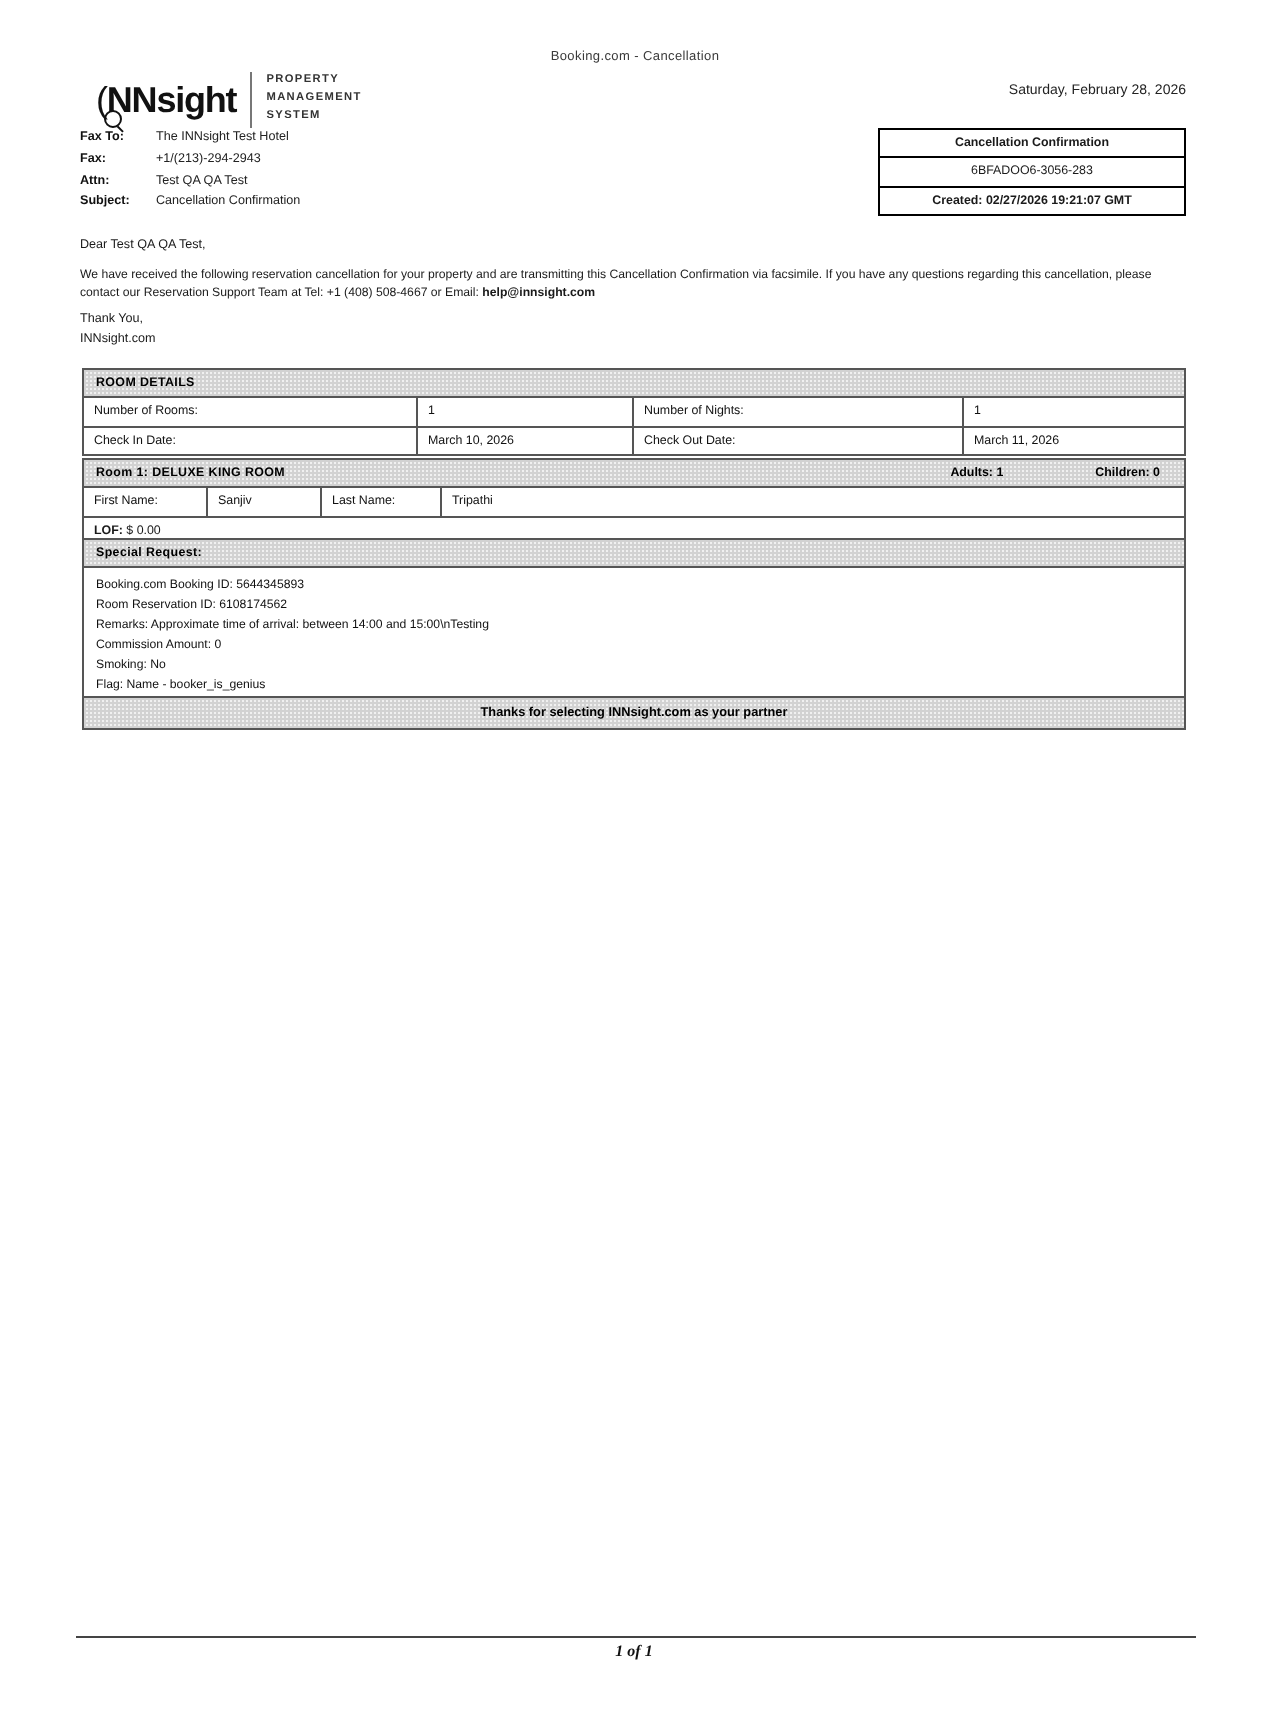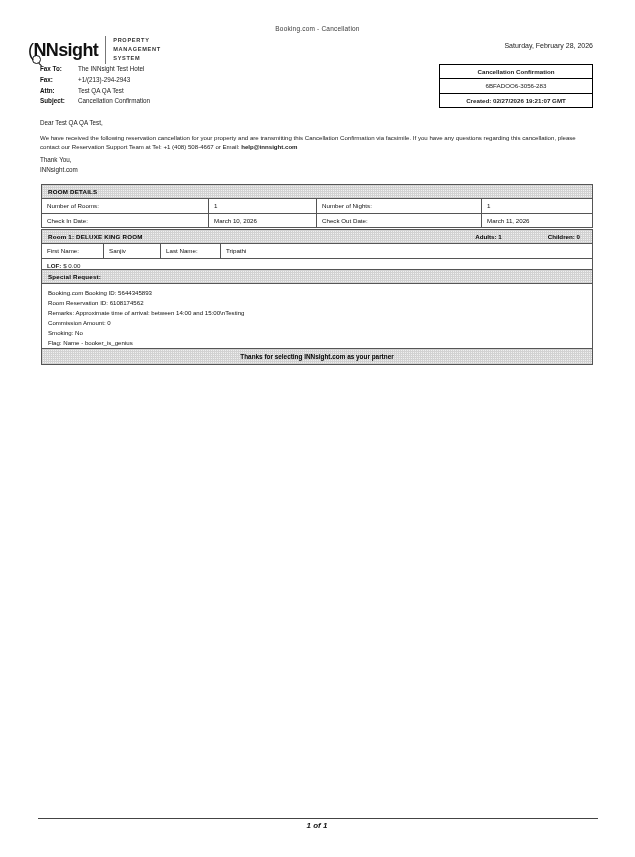--- a/index.html
+++ b/index.html
@@ -12,21 +12,21 @@
   }
   .page{position:relative;width:635px;height:857px;overflow:hidden;}
 
   
   .doc-header{
     position:absolute;top:25px;left:0;width:635px;
     text-align:center;font-size:6.5px;color:#3a3a3a;letter-spacing:.2px;
   }
 
   
-  .masthead{position:absolute;top:36px;left:28px;display:flex;align-items:center;}
+  .masthead{position:absolute;top:36px;left:48px;display:flex;align-items:center;}
   .logo-wrap{display:flex;align-items:center;}
   .logo-mark{font-size:17px;font-weight:bold;letter-spacing:-.6px;color:#111;line-height:1;position:relative;}
   .logo-mark .paren{font-weight:normal;font-size:18px;}
   .logo-mark .nn{font-size:18px;}
   .logo-q{position:absolute;left:4px;bottom:-5px;width:7px;height:7px;border:1.3px solid #111;border-radius:50%;}
   .logo-q:after{content:"";position:absolute;right:-2px;bottom:-2px;width:4px;height:1.3px;background:#111;transform:rotate(45deg);}
   .logo-tag{
     margin-left:7px;padding-left:7px;border-left:1px solid #777;
     font-size:5.6px;line-height:1.65;letter-spacing:.7px;color:#333;font-weight:bold;
     text-transform:uppercase;
@@ -111,21 +111,21 @@
       repeating-linear-gradient(90deg,#d2d2d2 0 1px,transparent 1px 2px);
     background-color:#f0f0f0;
     text-align:center;font-size:6.4px;font-weight:bold;padding:4px 0;color:#000;
   }
 
   
   .footer-rule{position:absolute;left:38px;top:818px;width:560px;height:0;border-top:1.2px solid #444;}
   .footer-num{
     position:absolute;top:821px;left:0;width:634px;text-align:center;
     font-size:8px;font-weight:bold;font-style:italic;color:#111;
-    font-family:Liberation Sans, sans-serif;
+    font-family:Liberation Serif, serif;
   }
 </style>
 </head>
 <body>
 
 <div class="page">
 
   <div class="doc-header">Booking.com - Cancellation</div>
 
   <div class="masthead">

